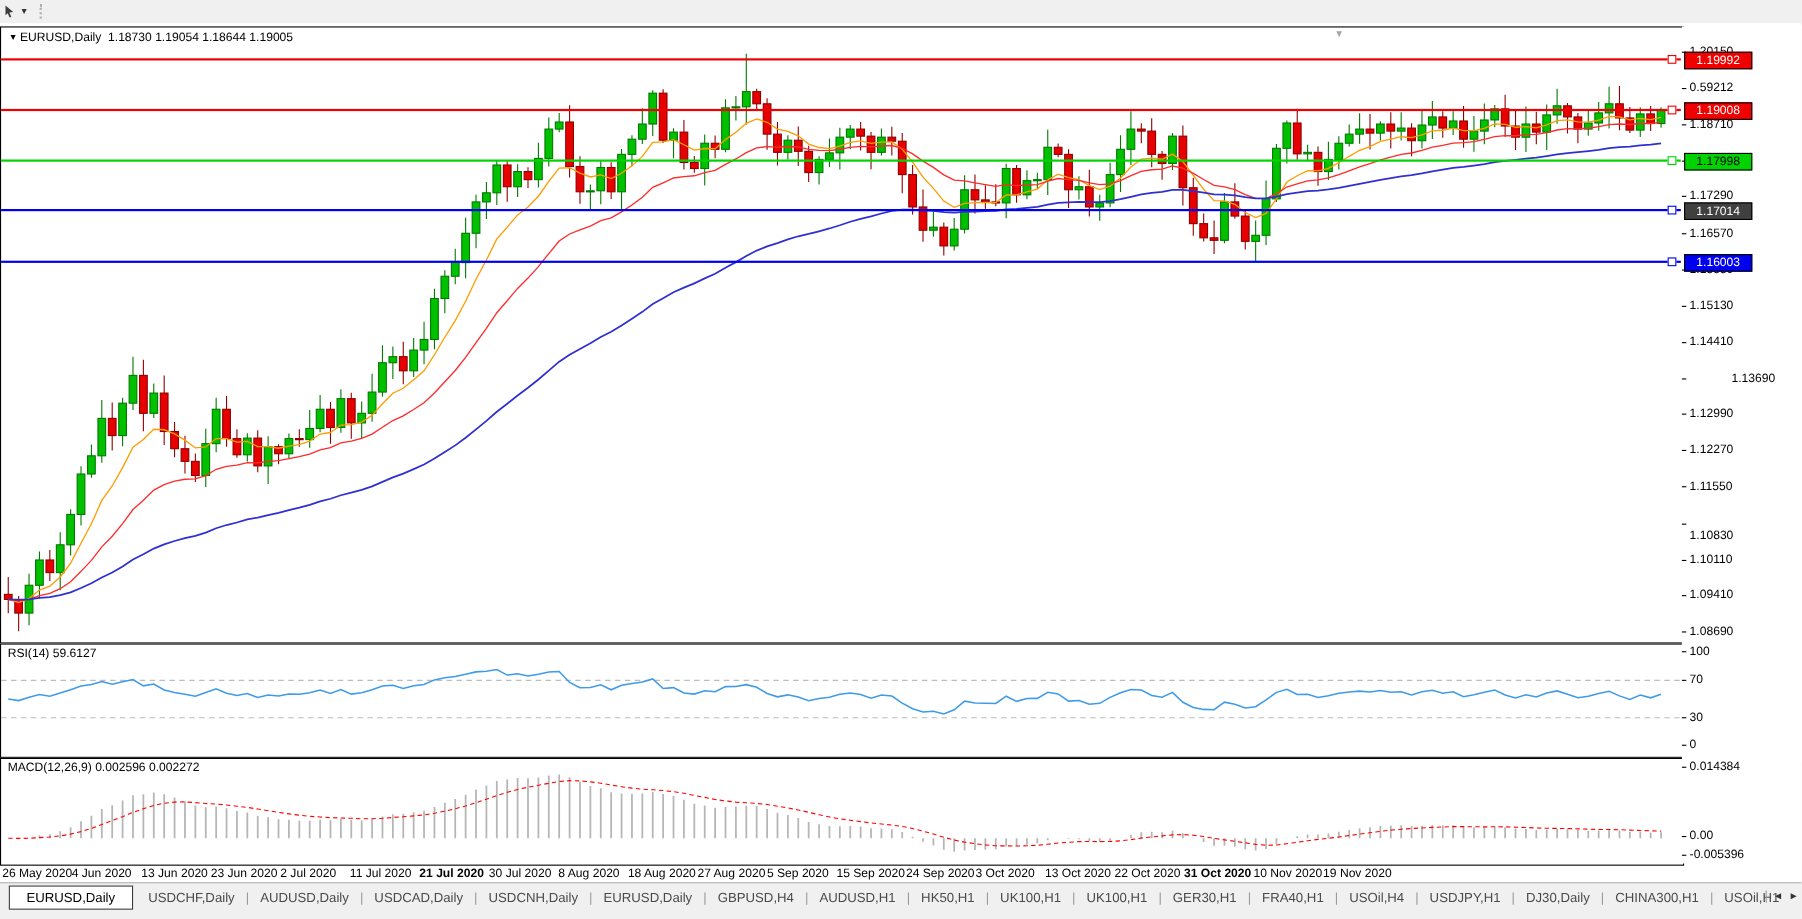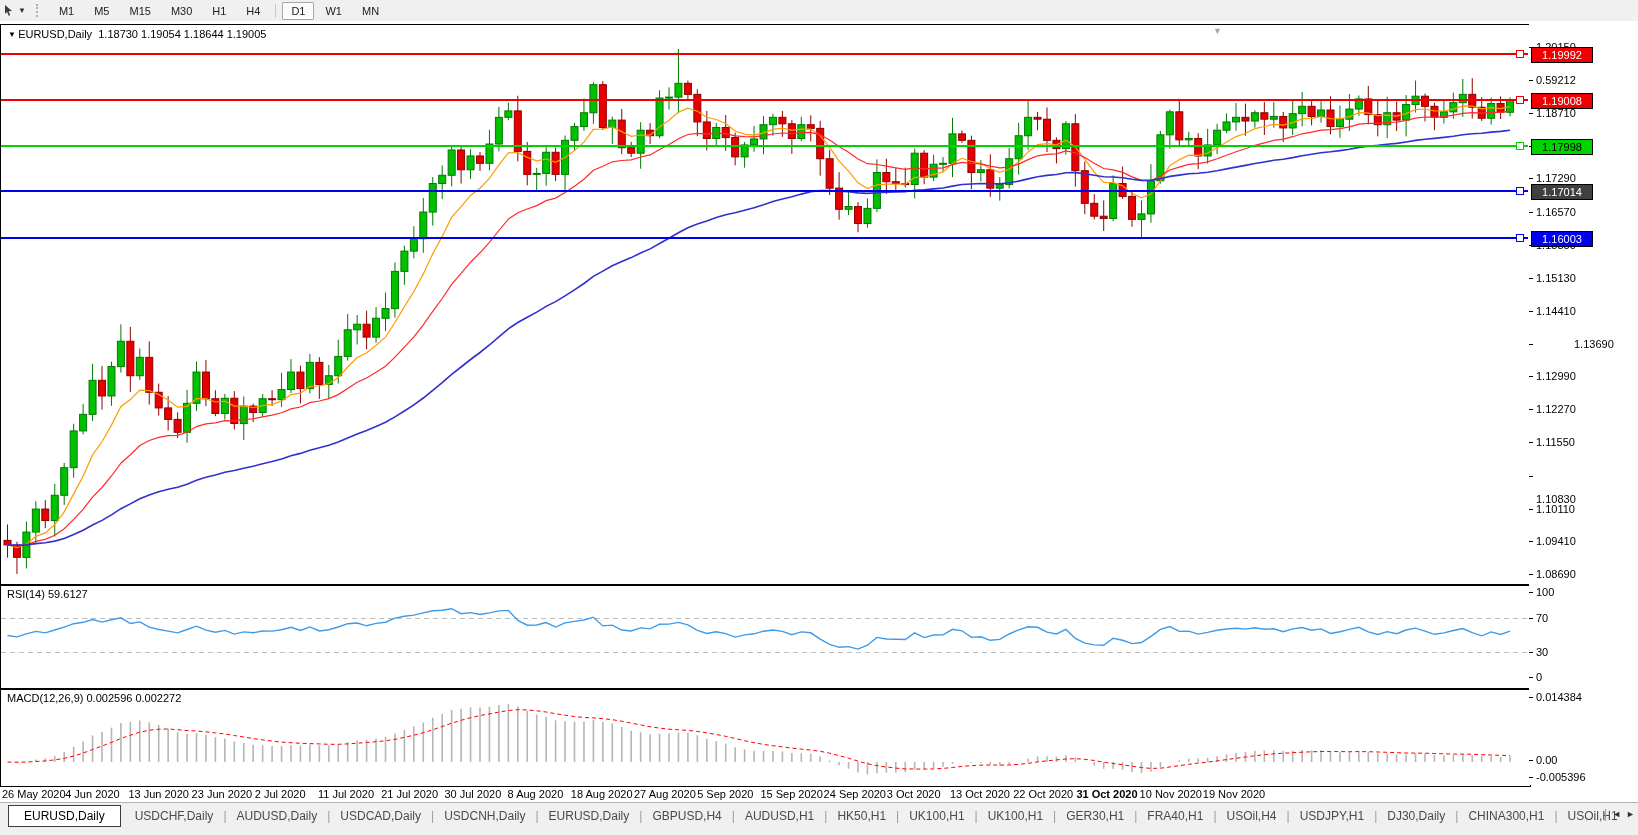--- a/index.html
+++ b/index.html
@@ -52,32 +52,20 @@
 <div id="app">
 
   <div id="toolbar">
     <div class="tool-icon-wrap">
       <svg width="12" height="13" viewBox="0 0 12 13">
         <path d="M2 1 L9 7 L5.6 7.3 L7.2 11.2 L5.7 11.8 L4.1 8 L2 9.8 Z" fill="#3c3c3c"></path>
       </svg>
       <span class="caret">▼</span>
     </div>
     <div class="grip"></div>
-    <div id="tf-buttons" style="display:flex;align-items:center;">
-        <div class="tfbtn">M1</div>
-        <div class="tfbtn">M5</div>
-        <div class="tfbtn">M15</div>
-        <div class="tfbtn">M30</div>
-        <div class="tfbtn">H1</div>
-        <div class="tfbtn">H4</div>
-        <div class="vsep"></div>
-        <div class="tfbtn active">D1</div>
-        <div class="tfbtn">W1</div>
-        <div class="tfbtn">MN</div>
-      </div>
   </div>
 
   <div id="chart">
 
     <div id="price-pane" class="pane">
       <div id="price-title"><span class="tri">▼ </span><span>EURUSD,Daily</span><span id="ohlc-span">  1.18730 1.19054 1.18644 1.19005</span></div>
       <div id="shift-marker">▼</div>
       <svg id="price-svg" width="1527" height="557">
           <line x1="6.5" y1="499.47398047167394" x2="6.5" y2="532.6130652415873" stroke="#8f0000" stroke-width="1"></line>
           <rect x="3" y="515.333333333333" width="7" height="4.597701149425802" fill="#e60000" stroke="#8f0000" stroke-width="1"></rect>
@@ -602,21 +590,21 @@
         <div class="axis-lbl" style="top: 280.908px;">1.14410</div>
         <div class="axis-tick" style="top: 320.011px;"></div>
         <div class="axis-lbl" style="top: 314.011px; margin-left: 38px;">1.13690</div>
         <div class="axis-tick" style="top: 352.195px;"></div>
         <div class="axis-lbl" style="top: 346.195px;">1.12990</div>
         <div class="axis-tick" style="top: 385.299px;"></div>
         <div class="axis-lbl" style="top: 379.299px;">1.12270</div>
         <div class="axis-tick" style="top: 418.402px;"></div>
         <div class="axis-lbl" style="top: 412.402px;">1.11550</div>
         <div class="axis-tick" style="top: 451.506px;"></div>
-        <div class="axis-lbl" style="top: 469px;">1.10830</div>
+        <div class="axis-lbl" style="top: 457px;">1.10830</div>
         <div class="axis-tick" style="top: 484.609px;"></div>
         <div class="axis-lbl" style="top: 478.609px;">1.10110</div>
         <div class="axis-tick" style="top: 516.793px;"></div>
         <div class="axis-lbl" style="top: 510.793px;">1.09410</div>
         <div class="axis-tick" style="top: 549.897px;"></div>
         <div class="axis-lbl" style="top: 543.897px;">1.08690</div>
         <div class="axis-tick" style="top: 568px;"></div>
         <div class="axis-lbl" style="top: 562px;">100</div>
         <div class="axis-tick" style="top: 593.5px;"></div>
         <div class="axis-lbl" style="top: 587.5px;">70</div>
@@ -632,21 +620,21 @@
         <div class="axis-lbl" style="top: 747px;">-0.005396</div>
       </div>
 
     <div id="dates">
         <div class="date-lbl" style="left: 2px;">26 May 2020</div>
         <div class="date-lbl" style="left: 65.2px;">4 Jun 2020</div>
         <div class="date-lbl" style="left: 128.4px;">13 Jun 2020</div>
         <div class="date-lbl" style="left: 191.6px;">23 Jun 2020</div>
         <div class="date-lbl" style="left: 254.8px;">2 Jul 2020</div>
         <div class="date-lbl" style="left: 318px;">11 Jul 2020</div>
-        <div class="date-lbl" style="left: 381.2px;">21 Jul 2020</div>
+        <div class="date-lbl" style="left: 381.2px; font-weight: bold;">21 Jul 2020</div>
         <div class="date-lbl" style="left: 444.4px;">30 Jul 2020</div>
         <div class="date-lbl" style="left: 507.6px;">8 Aug 2020</div>
         <div class="date-lbl" style="left: 570.8px;">18 Aug 2020</div>
         <div class="date-lbl" style="left: 634px;">27 Aug 2020</div>
         <div class="date-lbl" style="left: 697.2px;">5 Sep 2020</div>
         <div class="date-lbl" style="left: 760.4px;">15 Sep 2020</div>
         <div class="date-lbl" style="left: 823.6px;">24 Sep 2020</div>
         <div class="date-lbl" style="left: 886.8px;">3 Oct 2020</div>
         <div class="date-lbl" style="left: 950px;">13 Oct 2020</div>
         <div class="date-lbl" style="left: 1013.2px;">22 Oct 2020</div>

